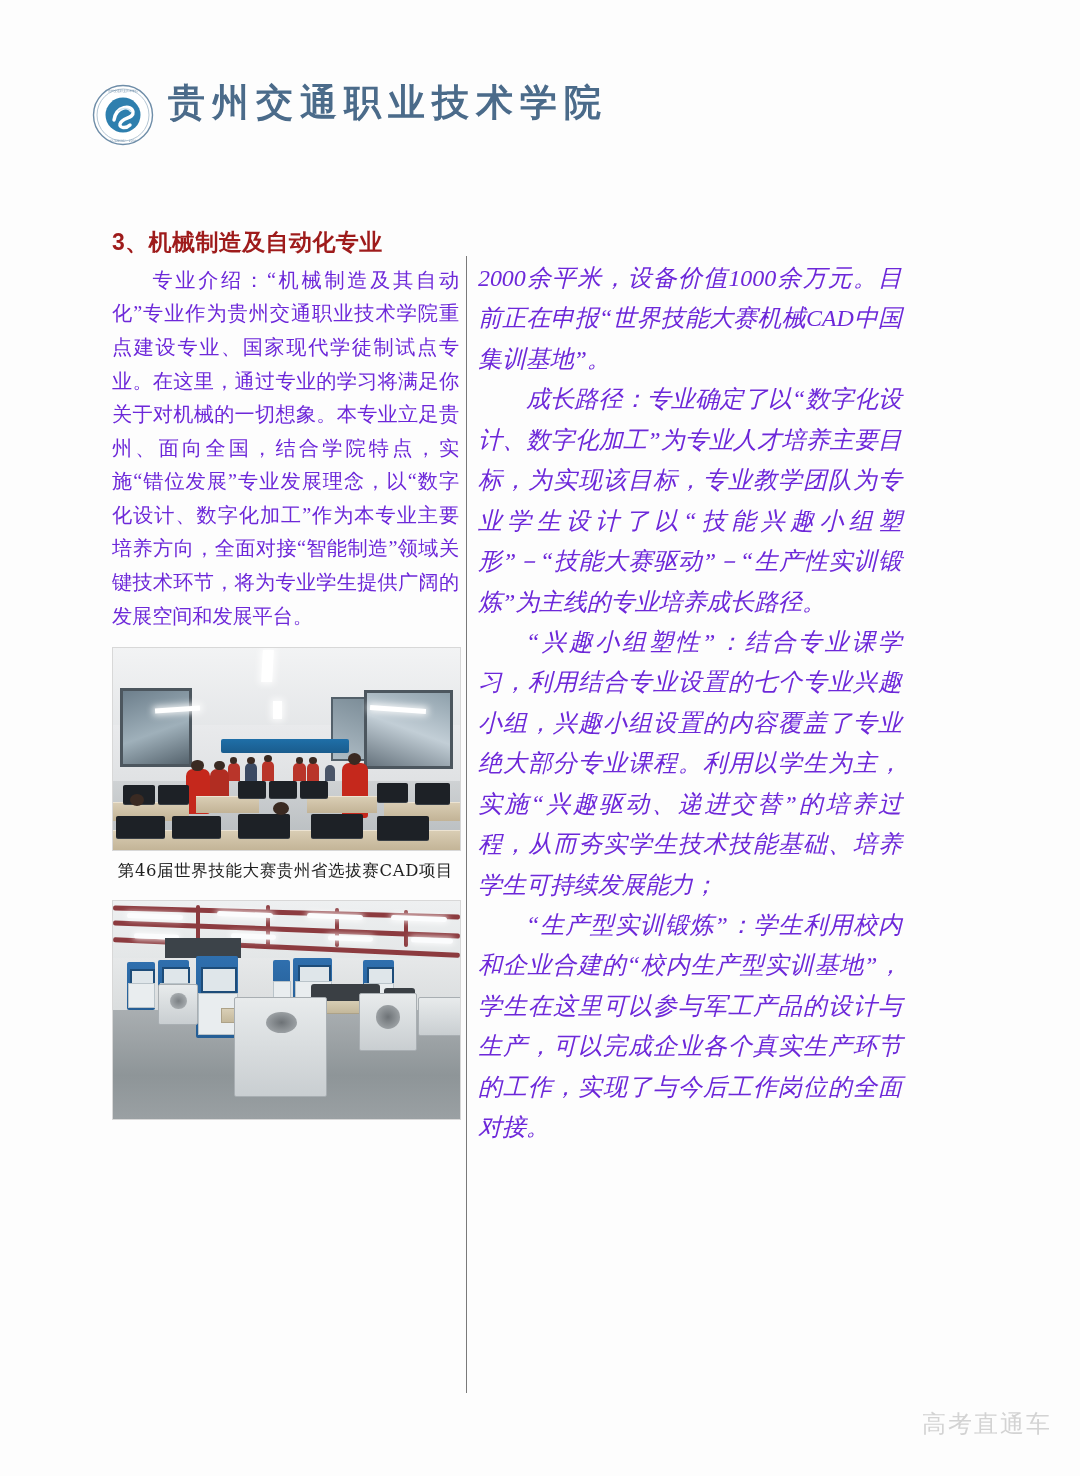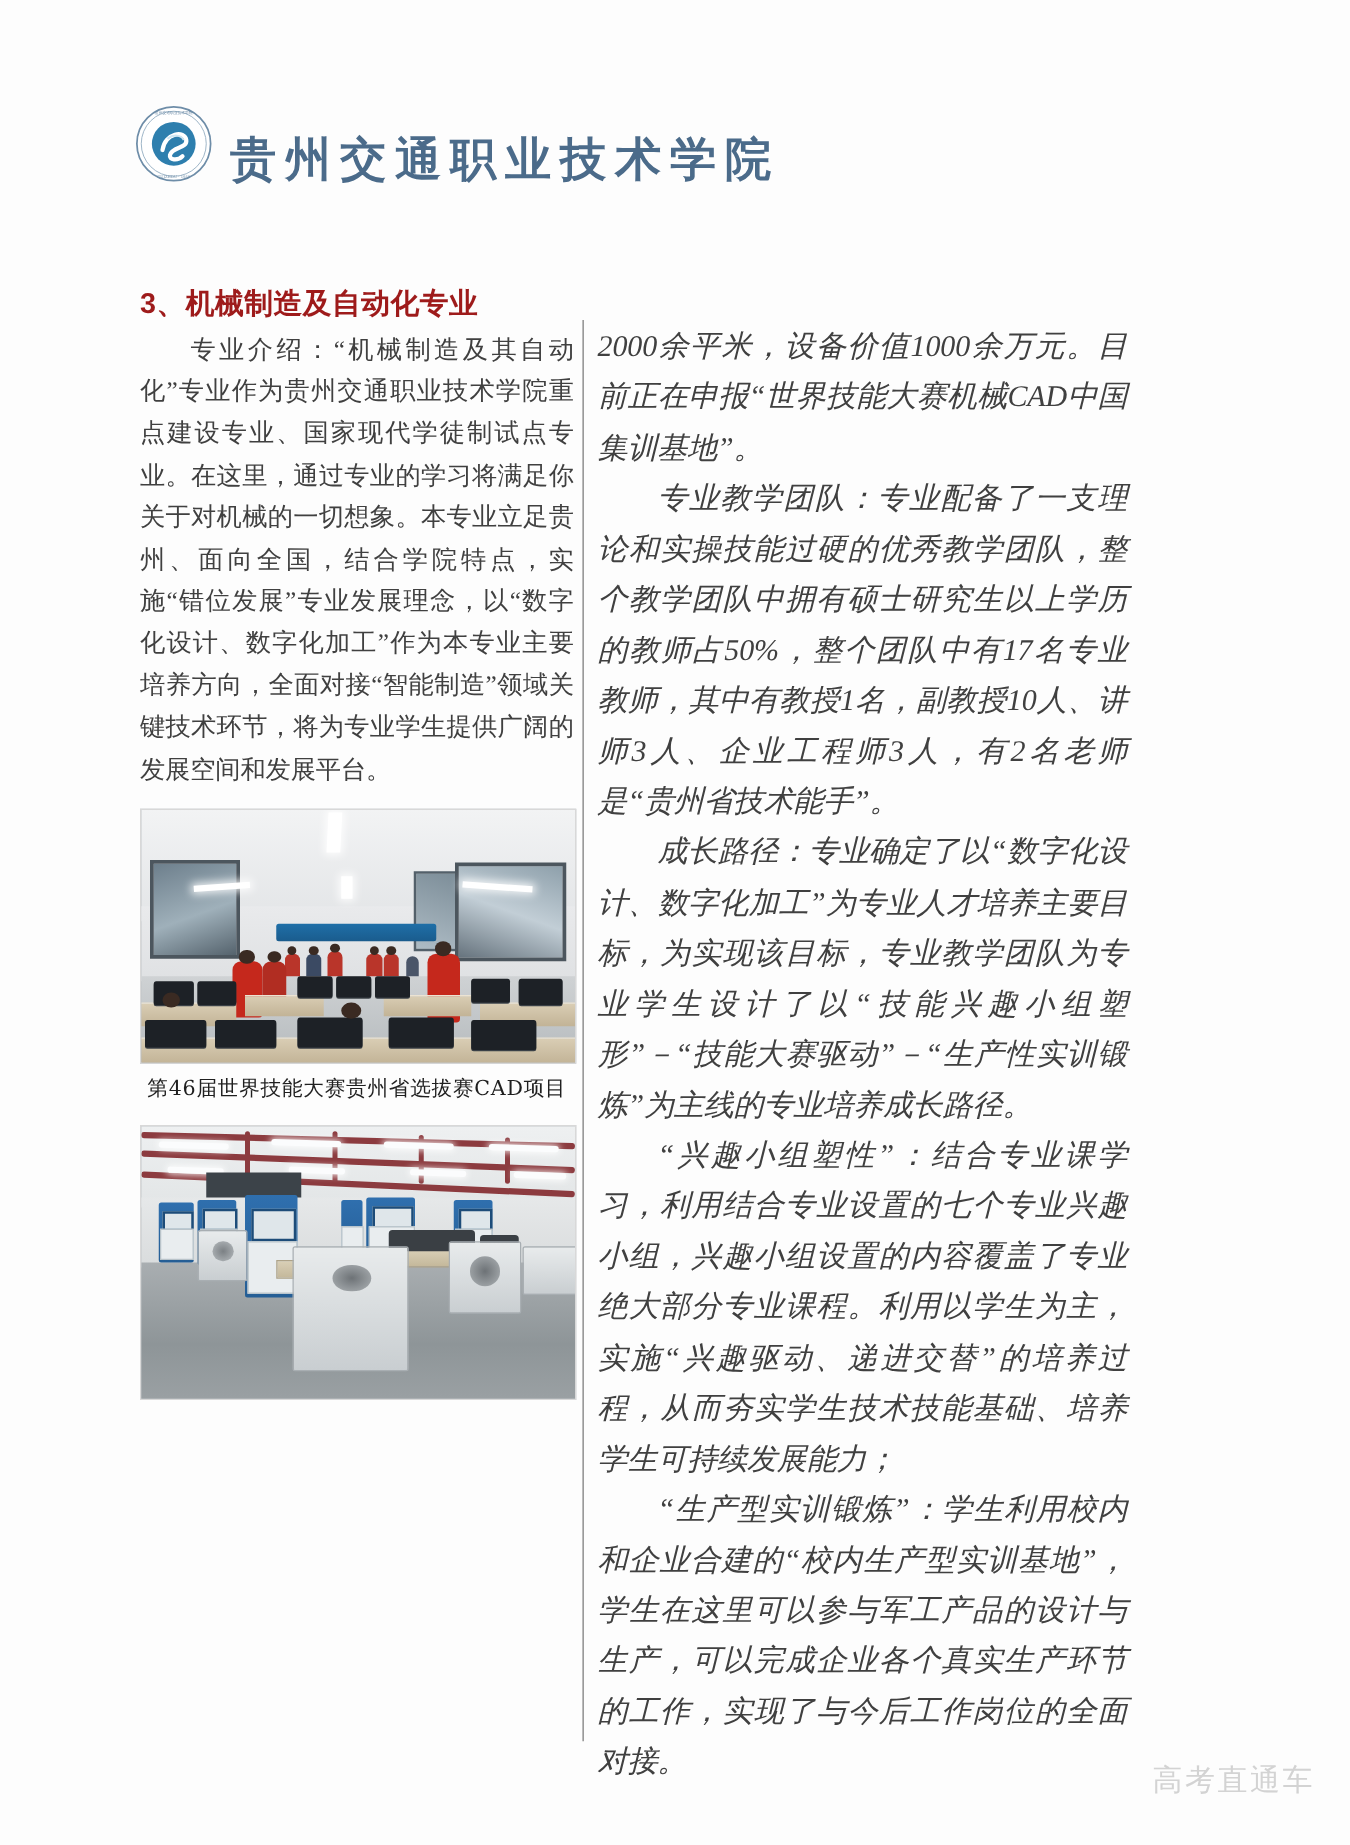--- a/index.html
+++ b/index.html
@@ -19,24 +19,24 @@
   
   .page {
     position: absolute;
     inset: 0;
     background: #fdfdfd;
   }
 
   
   .masthead {
     position: absolute;
-    left: 108px;
+    left: 92px;
     top: 84px;
     display: flex;
-    align-items: flex-end;
+    align-items: flex-start;
     gap: 14px;
   }
   .seal {
     width: 62px;
     height: 62px;
     flex: 0 0 62px;
     position: relative;
   }
   .seal svg { display: block; }
   .wordmark {
@@ -101,21 +101,21 @@
   }
 
   p.body {
     margin: 0;
     font-size: 20.4px;
     line-height: 1.655;
     text-align: justify;
     text-justify: inter-ideograph;
     text-indent: 2em;
     letter-spacing: -0.1px;
-    color: #404040;
+    color: #6d28d9;
   }
   .col-left p.body { font-size: 20.2px; line-height: 1.662; }
   .col-right p.body { font-size: 24px; line-height: 1.685; font-style: italic; }
 
   
   figure {
     margin: 14px 0 0 0;
   }
   .photo {
     width: 347px;
@@ -409,21 +409,20 @@
             <div class="drum" style="left:34%;top:14%;width:34%;height:22%;"></div>
           </div>
           <div class="ph2-machine" style="left:88%;top:44%;width:12%;height:17%;"></div>
         </div>
 
       </figure>
     </div>
 
     <div class="col-right">
       <p class="body" style="text-indent:0;">2000余平米，设备价值1000余万元。目前正在申报“世界技能大赛机械CAD中国集训基地”。</p>
-      <p class="body">专业教学团队：专业配备了一支理论和实操技能过硬的优秀教学团队，整个教学团队中拥有硕士研究生以上学历的教师占50%，整个团队中有17名专业教师，其中有教授1名，副教授10人、讲师3人、企业工程师3人，有2名老师是“贵州省技术能手”。</p>
       <p class="body">成长路径：专业确定了以“数字化设计、数字化加工”为专业人才培养主要目标，为实现该目标，专业教学团队为专业学生设计了以“技能兴趣小组塑形”－“技能大赛驱动”－“生产性实训锻炼”为主线的专业培养成长路径。</p>
       <p class="body">“兴趣小组塑性”：结合专业课学习，利用结合专业设置的七个专业兴趣小组，兴趣小组设置的内容覆盖了专业绝大部分专业课程。利用以学生为主，实施“兴趣驱动、递进交替”的培养过程，从而夯实学生技术技能基础、培养学生可持续发展能力；</p>
       <p class="body">“生产型实训锻炼”：学生利用校内和企业合建的“校内生产型实训基地”，学生在这里可以参与军工产品的设计与生产，可以完成企业各个真实生产环节的工作，实现了与今后工作岗位的全面对接。</p>
 
     </div>
 
   </div>
 
   <div class="watermark">高考直通车</div>
 

